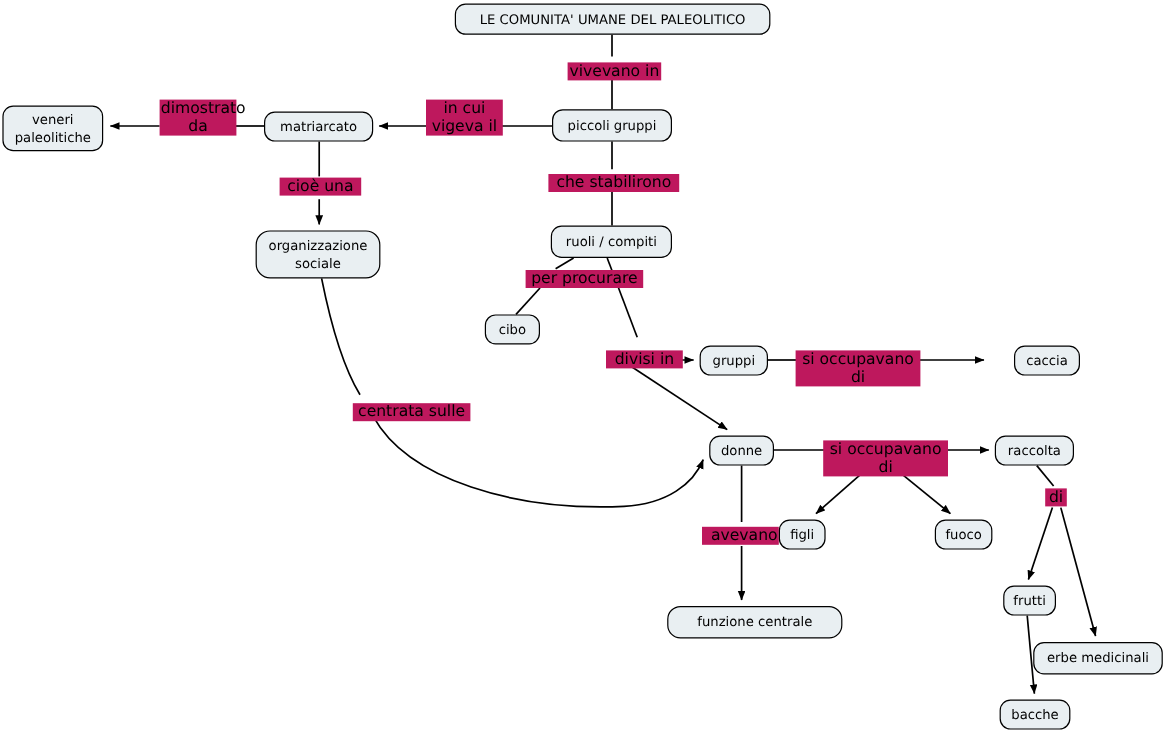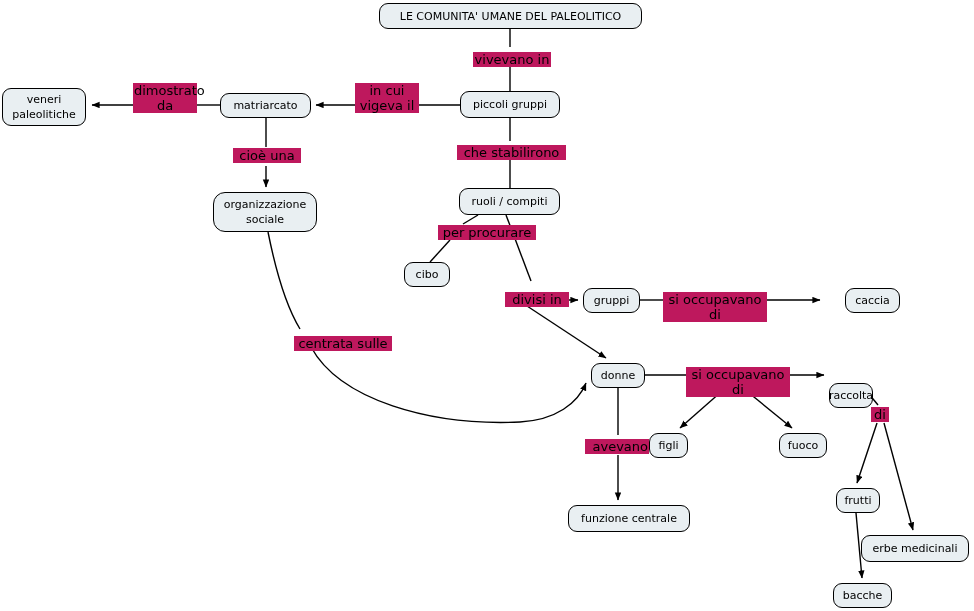--- a/index.html
+++ b/index.html
@@ -162,37 +162,37 @@
   </div>
 
   <div class="node" style="left:825px; top:288px; width:55px; height:25px;margin-left:20px;">
     <span>caccia</span>
   </div>
 
   <div class="node" style="left:591px; top:363px; width:54px; height:25px;">
     <span>donne</span>
   </div>
 
-  <div class="node" style="left:829px; top:363px; width:44px; height:25px;margin-top:20px;">
+  <div class="node" style="left:829px; top:363px; width:66px; height:25px;">
     <span>raccolta</span>
   </div>
 
   <div class="node" style="left:649px; top:433px; width:39px; height:25px;">
     <span>figli</span>
   </div>
 
   <div class="node" style="left:779px; top:433px; width:48px; height:25px;">
     <span>fuoco</span>
   </div>
 
   <div class="node" style="left:836px; top:488px; width:44px; height:25px;">
     <span>frutti</span>
   </div>
 
-  <div class="node" style="left:568px; top:505px; width:122px; height:27px;">
+  <div class="node" style="left:556px; top:505px; width:146px; height:27px;border-radius:11px;">
     <span>funzione centrale</span>
   </div>
 
   <div class="node" style="left:861px; top:535px; width:108px; height:27px;">
     <span>erbe medicinali</span>
   </div>
 
   <div class="node" style="left:833px; top:583px; width:59px; height:25px;">
     <span>bacche</span>
   </div>

